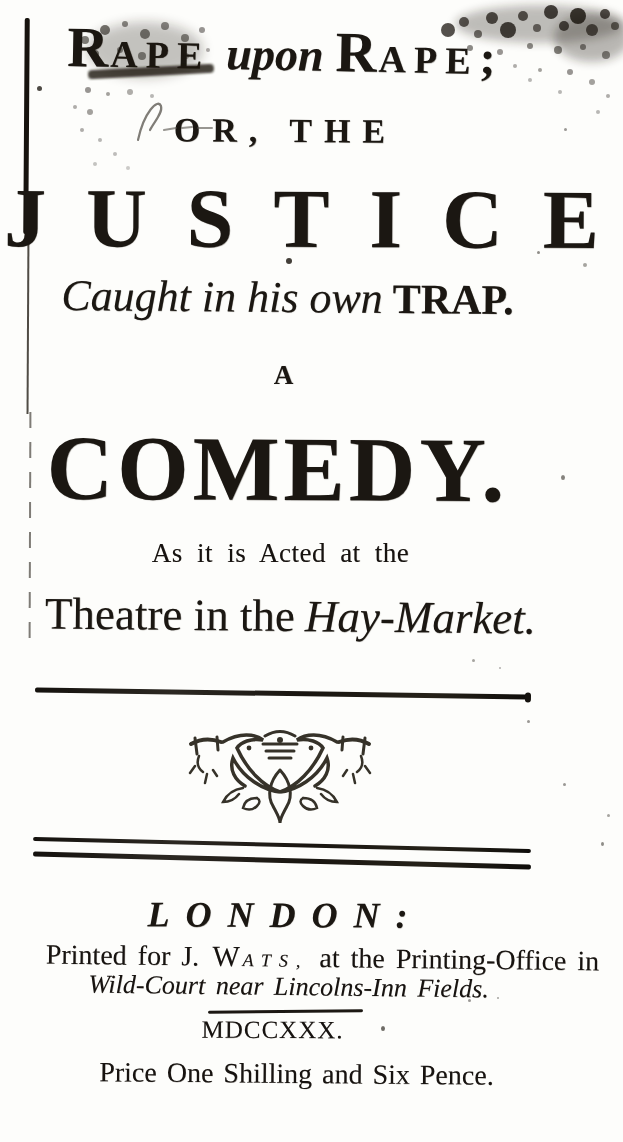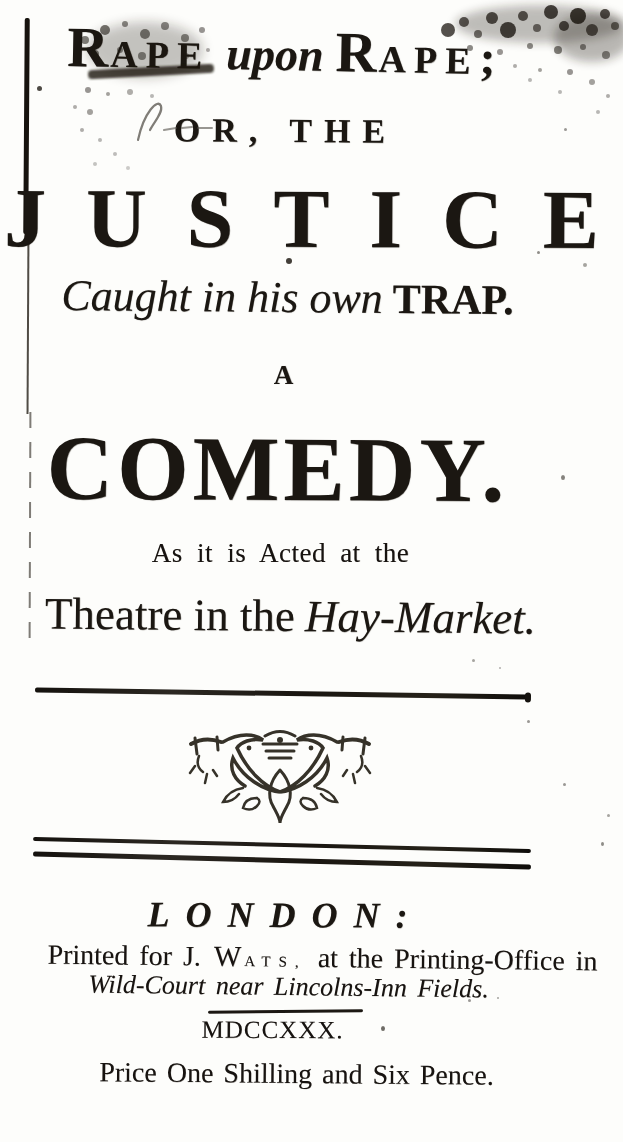--- a/index.html
+++ b/index.html
@@ -38,21 +38,21 @@
   .rule1{left:35px;top:691px;width:494px;height:5px;transform:rotate(0.8deg);}
   .rule1:after{content:"";position:absolute;right:-2px;top:-2px;width:6px;height:10px;background:#15120e;border-radius:3px;}
   .rule2a{left:33px;top:843px;width:498px;height:4px;transform:rotate(1.4deg);}
   .rule2b{left:33px;top:858px;width:498px;height:5px;transform:rotate(1.5deg);}
   .rule3{left:208px;top:1010px;width:155px;height:3px;transform:rotate(-0.5deg);background:#1c1813;}
 
   .london{top:894px;left:-26px;font-size:36px;font-style:italic;font-weight:bold;letter-spacing:16px;transform:rotate(0.3deg);}
 
   .impr1{top:941px;left:11px;font-size:28px;word-spacing:4px;transform:rotate(0.7deg);}
   .impr1 .w{font-size:29px;margin:0 3px 0 2px;}
-  .impr1 .sc{font-size:15px;letter-spacing:8px;}
+  .impr1 .sc{font-size:18px;letter-spacing:8px;font-style:italic;}
   .impr2{top:972px;left:-23px;font-size:26px;font-style:italic;word-spacing:4px;transform:rotate(0.7deg);}
 
   .year{top:1016px;left:-39px;font-size:25px;letter-spacing:1px;transform:rotate(0.2deg);}
   .price{top:1058px;left:-15px;font-size:28px;word-spacing:3px;transform:rotate(0.5deg);}
 
   
   .edge1{position:absolute;left:24px;top:18px;width:5px;height:216px;background:#17130e;border-radius:2px;transform:rotate(0.4deg);}
   .edge2{position:absolute;left:27px;top:232px;width:2px;height:182px;background:#241f18;opacity:.8;transform:rotate(0.3deg);}
   .edge3{position:absolute;left:29px;top:412px;width:2px;height:232px;opacity:.6;transform:rotate(0.2deg);
          background:repeating-linear-gradient(180deg,#2a251d 0 16px,transparent 16px 30px);}

